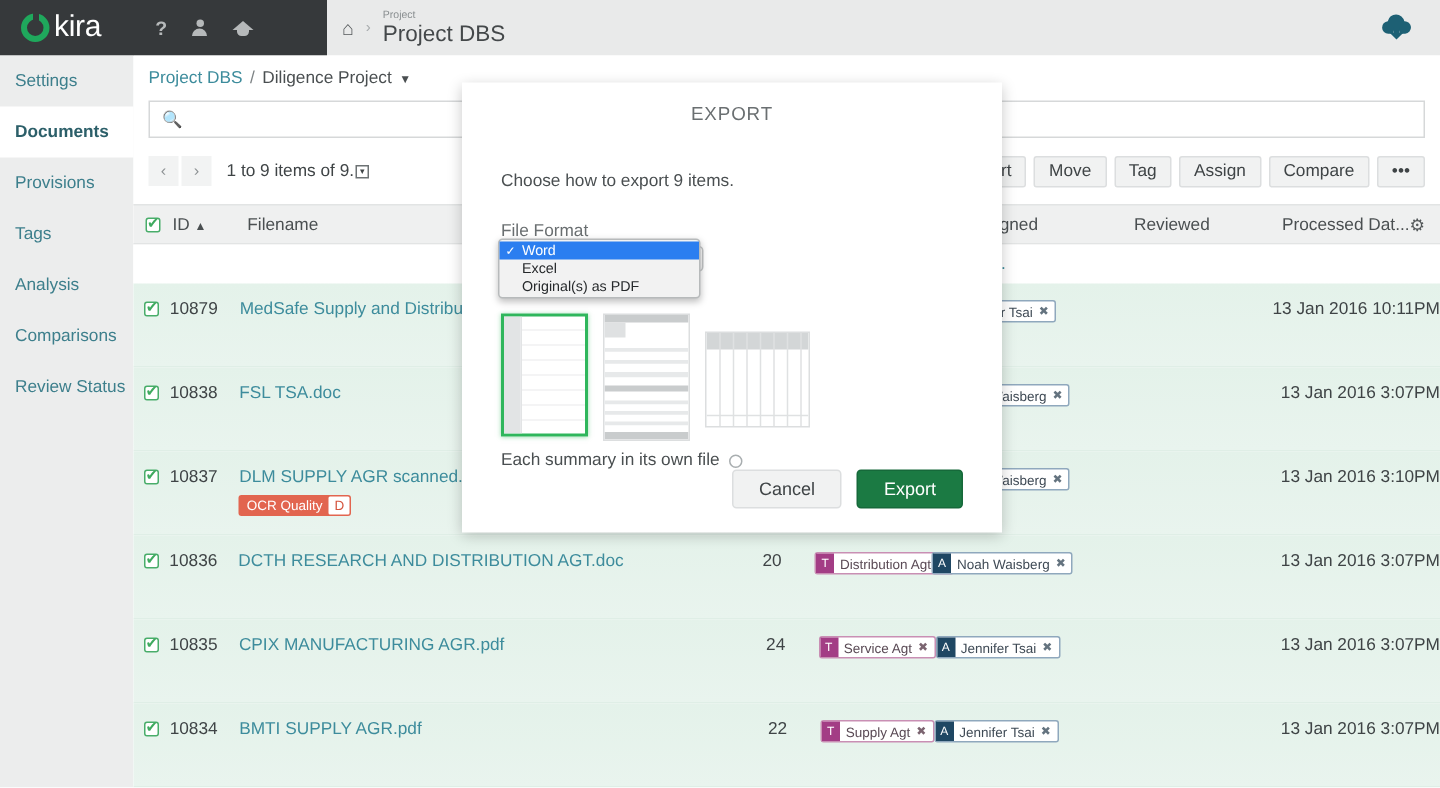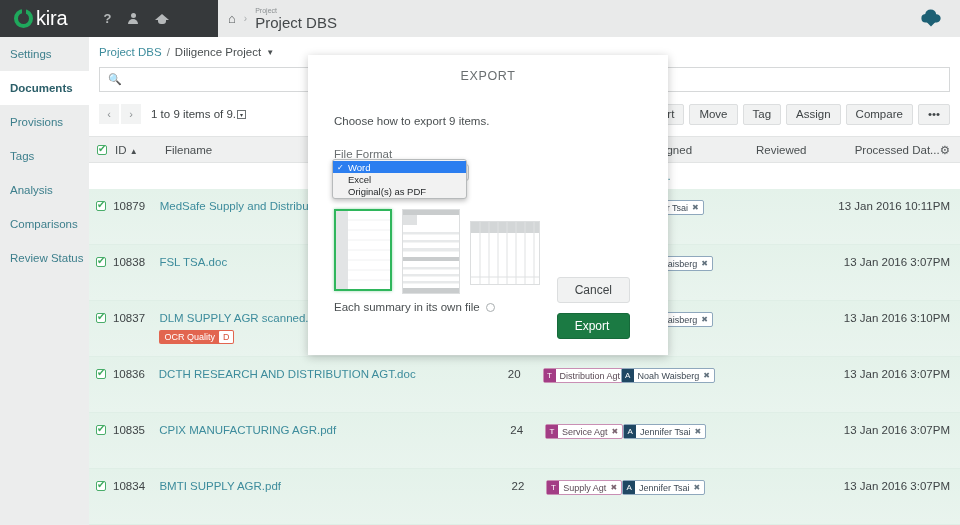--- a/index.html
+++ b/index.html
@@ -81,21 +81,21 @@
 
   .row { height:56px; display:flex; align-items:flex-start; padding-top:11px; background:linear-gradient(#e4f2ea,#e9f4ee); font-size:11.5px; border-bottom:1px solid #dfeee6;}
   .c-check { width:26px; display:flex; justify-content:center; padding-top:1px;}
   .c-id { width:50px; color:#3f4446; }
   .c-file { width:330px; }
   .c-file a { color:#3d8c9c; text-decoration:none; }
   .c-pages { width:64px; text-align:right; color:#3f4446; }
   .c-tags { width:100px; padding-left:22px;}
   .c-assigned { width:98px; }
   .c-reviewed { width:92px; }
-  .c-proc { width:174px; text-align:right; color:#3f4446; padding-right:10px;}
+  .c-proc { width:174px; text-align:right; color:#3f4446; }
 
   .ocr-badge { display:inline-flex; align-items:center; margin-top:6px; background:#e2654f; border-radius:2px; font-size:9px; color:#fff; height:14px; padding-left:5px; }
   .ocr-badge b { background:#fff; color:#d4543d; font-weight:normal; margin-left:4px; padding:0 4px; height:12px; line-height:12px; margin-right:1px; border-radius:1px;}
 
   .pill { display:inline-flex; align-items:center; height:15px; border:1px solid; border-radius:2px; font-size:9px; background:#fff; white-space:nowrap;}
   .pill .mk { width:12px; height:13px; color:#fff; font-size:8px; display:flex; align-items:center; justify-content:center;}
   .pill .tx { padding:0 4px; }
   .pill .x { padding-right:4px; font-size:8px; }
   .pill.tag { border-color:#c98fb4; color:#5a4a55;}
   .pill.tag .mk { background:#a33d85; }
@@ -119,21 +119,21 @@
   .dd-item.sel { background:#2b7ef0; color:#fff; }
 
   .m-label2 { font-size:11.5px; color:#6a6f71; margin-top:4px; }
   .thumbs { display:flex; gap:10px; margin-top:12px; align-items:flex-start; }
   .thumb { background:#fff; position:relative; }
   .t1 { width:58px; height:82px; border:2px solid #2fb65c; box-shadow:0 0 3px rgba(47,182,92,.5);}
   .t2 { width:58px; height:85px; border:1px solid #dcdedf;}
   .t3 { width:70px; height:64px; border:1px solid #dcdedf; margin-top:12px;}
   .ck-row { margin-top:7px; font-size:11.5px; color:#4a4f51; display:flex; align-items:center; gap:6px;}
   .ck-box { width:9px; height:9px; border:1px solid #a9aeb0; border-radius:50%; background:#fff; }
-  .m-btns { position:absolute; right:38px; bottom:16px; display:flex; gap:10px;flex-direction:column; }
+  .m-btns { position:absolute; right:26px; bottom:16px; display:flex; gap:10px; }
   .btn-cancel { height:26px; padding:0 17px; background:#f1f2f2; border:1px solid #dcdedf; border-radius:3px; font-size:12px; color:#3f4446; display:flex; align-items:center;}
   .btn-export { height:26px; padding:0 17px; background:#1b7a43; border:1px solid #16693a; border-radius:3px; font-size:12px; color:#fff; display:flex; align-items:center;}
 </style>
 </head>
 <body>
 
 <div id="app">
 
   <div class="topbar">
     <div class="topbar-dark">

